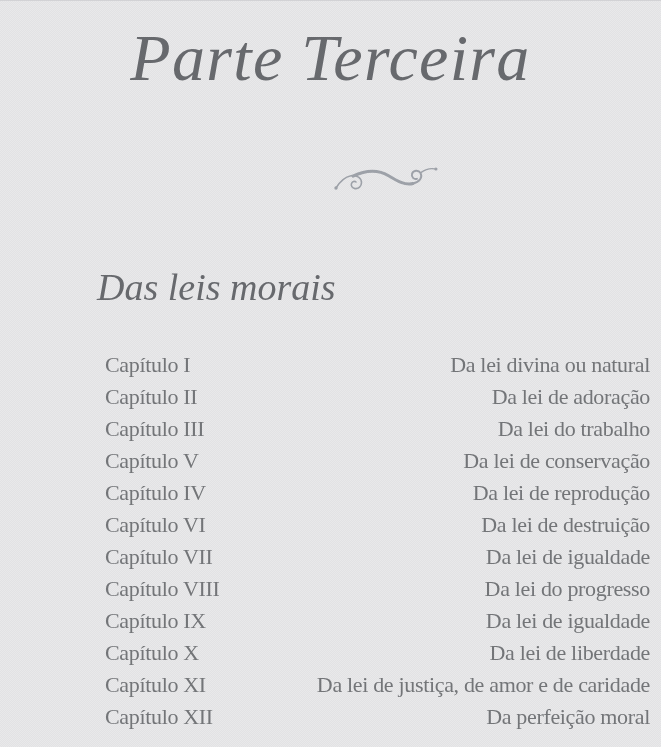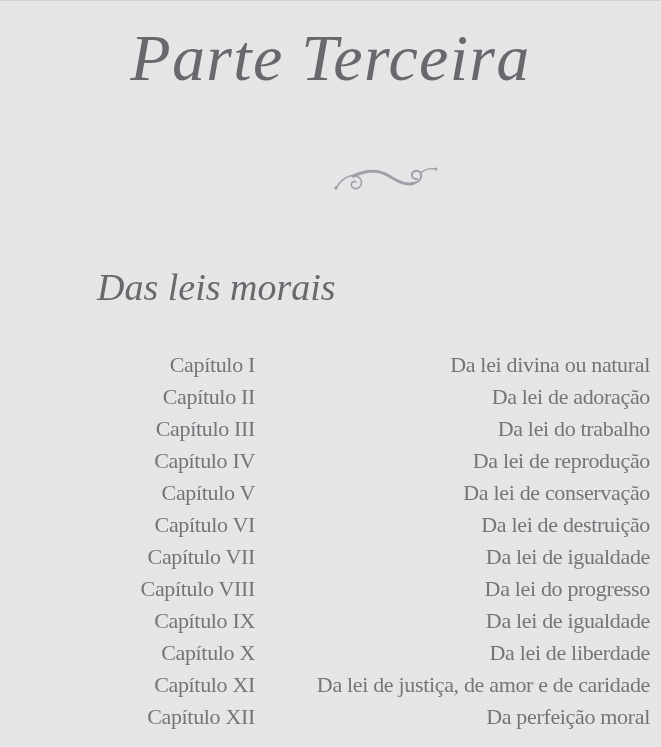--- a/index.html
+++ b/index.html
@@ -59,21 +59,20 @@
     letter-spacing: -0.015em;
   }
   .chapter-row {
     display: flex;
     height: 32px;
     line-height: 32px;
     white-space: nowrap;
   }
   .chapter-label {
     flex: 0 0 150px;
-    text-align: right;
   }
   .chapter-title {
     flex: 1 1 auto;
     text-align: right;
   }
 </style>
 </head>
 <body>
 
 <div class="page">
@@ -108,26 +107,26 @@
     </div>
     <div class="chapter-row">
       <span class="chapter-label">Capítulo II</span>
       <span class="chapter-title">Da lei de adoração</span>
     </div>
     <div class="chapter-row">
       <span class="chapter-label">Capítulo III</span>
       <span class="chapter-title">Da lei do trabalho</span>
     </div>
     <div class="chapter-row">
+      <span class="chapter-label">Capítulo V</span>
+      <span class="chapter-title">Da lei de conservação</span>
+    </div>
+    <div class="chapter-row">
       <span class="chapter-label">Capítulo IV</span>
       <span class="chapter-title">Da lei de reprodução</span>
-    </div>
-    <div class="chapter-row">
-      <span class="chapter-label">Capítulo V</span>
-      <span class="chapter-title">Da lei de conservação</span>
     </div>
     <div class="chapter-row">
       <span class="chapter-label">Capítulo VI</span>
       <span class="chapter-title">Da lei de destruição</span>
     </div>
     <div class="chapter-row">
       <span class="chapter-label">Capítulo VII</span>
       <span class="chapter-title">Da lei de igualdade</span>
     </div>
     <div class="chapter-row">

